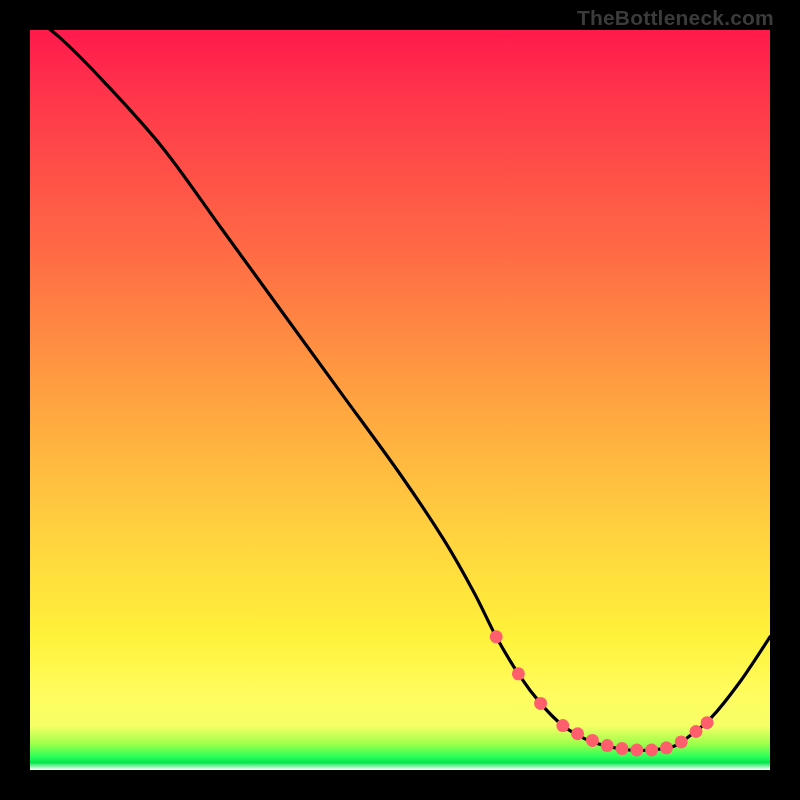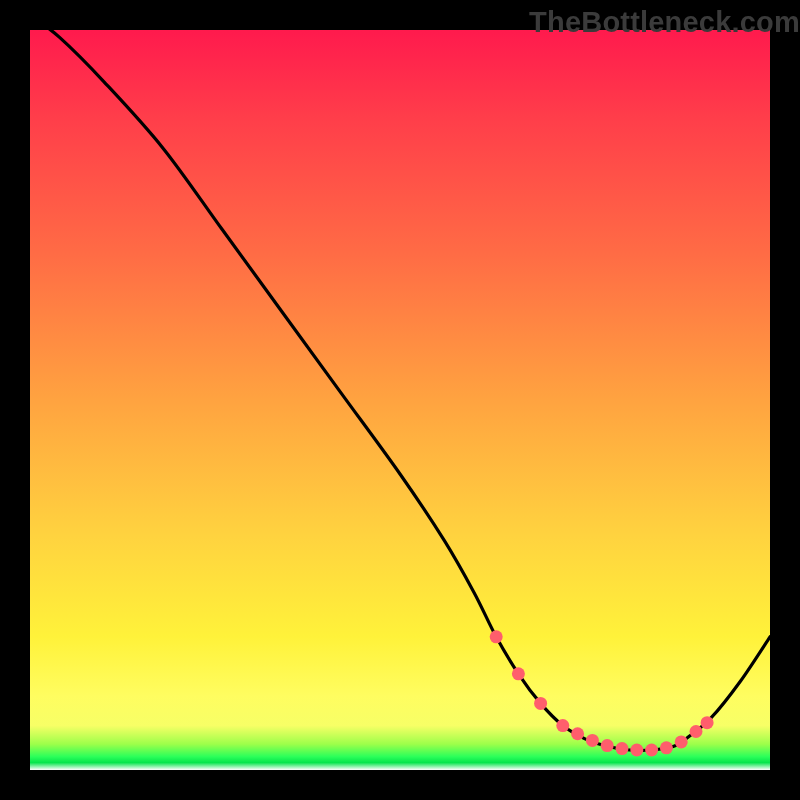--- a/index.html
+++ b/index.html
@@ -46,23 +46,23 @@
   svg.curve {
     position: absolute;
     inset: 0;
     width: 100%;
     height: 100%;
     overflow: visible;
   }
   .watermark {
     position: absolute;
     top: 6px;
-    right: 0;
+    right: 26px;
     color: #3b3b3b;
-    font-size: 29px;
+    font-size: 21px;
     font-weight: 600;
     letter-spacing: 0.2px;
     user-select: none;
   }
 </style>
 </head>
 <body>
 
 <div class="stage">
 

